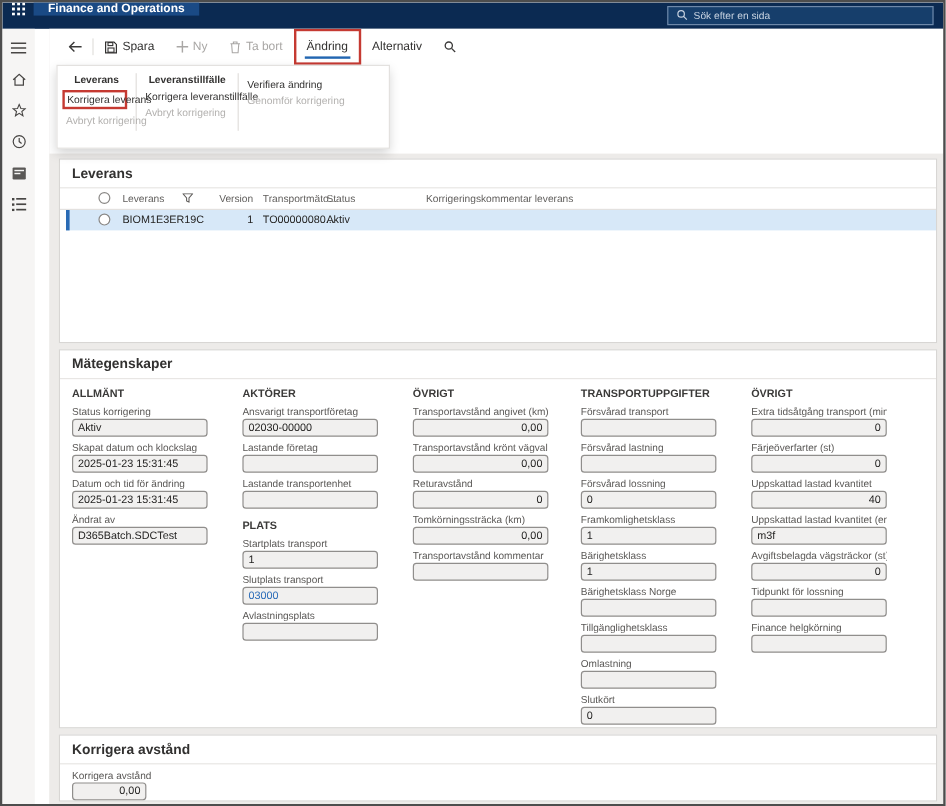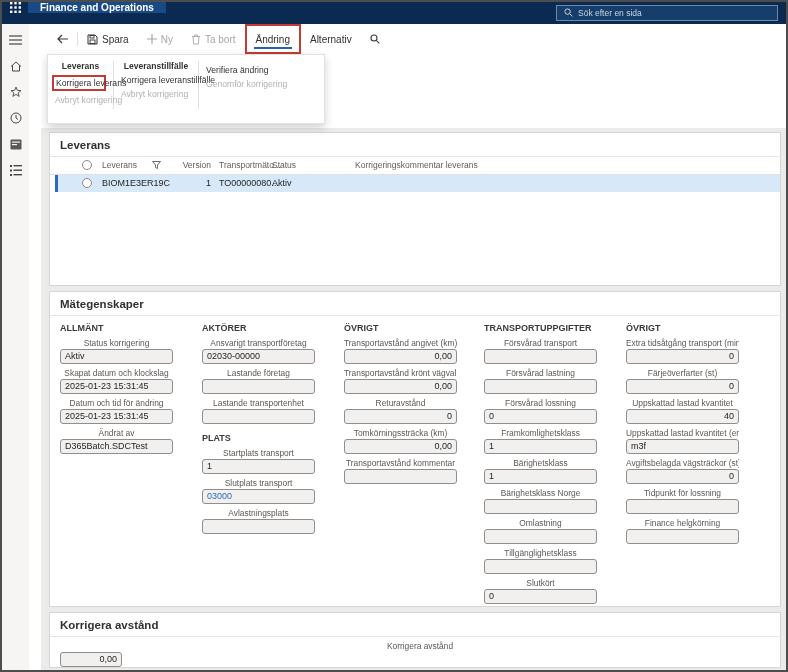--- a/index.html
+++ b/index.html
@@ -81,21 +81,21 @@
   .grid-row.selected .c-sta { left: 214px; }
   
   .form-body { position: relative; height: 290px; text-decoration: underline; }
   .form-col { position: absolute; top: 7px; width: 113px; }
   .col-0 { left: 10px; } .col-1 { left: 152px; } .col-2 { left: 294px; }
   .col-3 { left: 434px; } .col-4 { left: 576px; }
   .grp-header { font-size: 9px; font-weight: bold; color: #3b3a39; margin: 0 0 5px 0; }
   .grp + .grp .grp-header { margin-top: 9px; }
   .fld { margin-bottom: 4px; }
   .fld-label { font-size: 8.4px; color: #5a5856; margin-bottom: 1px; white-space: nowrap;
-    overflow: hidden; text-align: center; }
+    overflow: hidden; }
   .fld-box { height: 15px; border: 1px solid #908e8c; border-radius: 3px; background: #f1f0ef;
     font-size: 9px; line-height: 13px; color: #1f1e1d; padding: 0 4px; white-space: nowrap;
     overflow: hidden; }
   .fld-box.right { text-align: right; }
   .fld-box.link { color: #2b6cb8; }
   
   .bottom-fld { padding: 4px 0 0 10px; }
   .bottom-fld .fld-box { width: 62px; }
 </style>
 </head>
@@ -369,25 +369,25 @@
               </div>
               <div class="fld">
                 <div class="fld-label">Bärighetsklass</div>
                 <div class="fld-box">1</div>
               </div>
               <div class="fld">
                 <div class="fld-label">Bärighetsklass Norge</div>
                 <div class="fld-box"></div>
               </div>
               <div class="fld">
+                <div class="fld-label">Tillgänglighetsklass</div>
+                <div class="fld-box"></div>
+              </div>
+              <div class="fld">
                 <div class="fld-label">Omlastning</div>
-                <div class="fld-box"></div>
-              </div>
-              <div class="fld">
-                <div class="fld-label">Tillgänglighetsklass</div>
                 <div class="fld-box"></div>
               </div>
               <div class="fld">
                 <div class="fld-label">Slutkört</div>
                 <div class="fld-box">0</div>
               </div>
             </div>
           </div>
           <div class="form-col col-4">
             <div class="grp">

